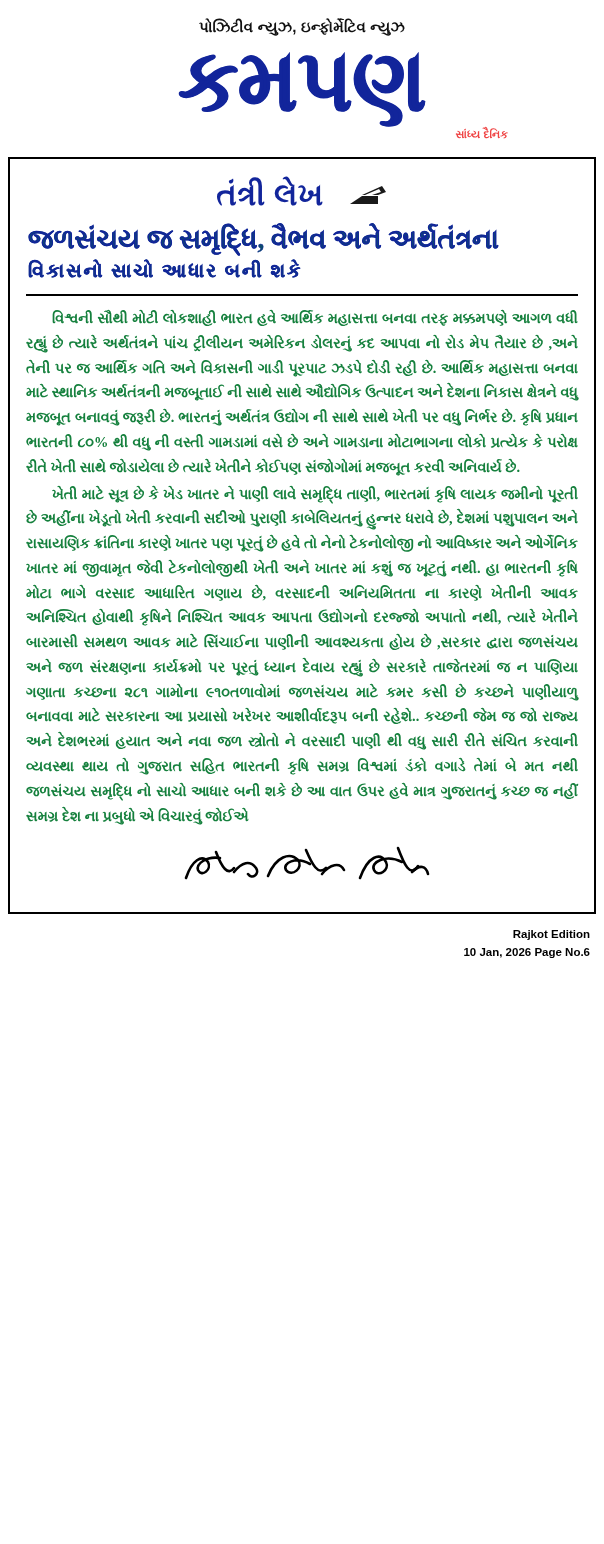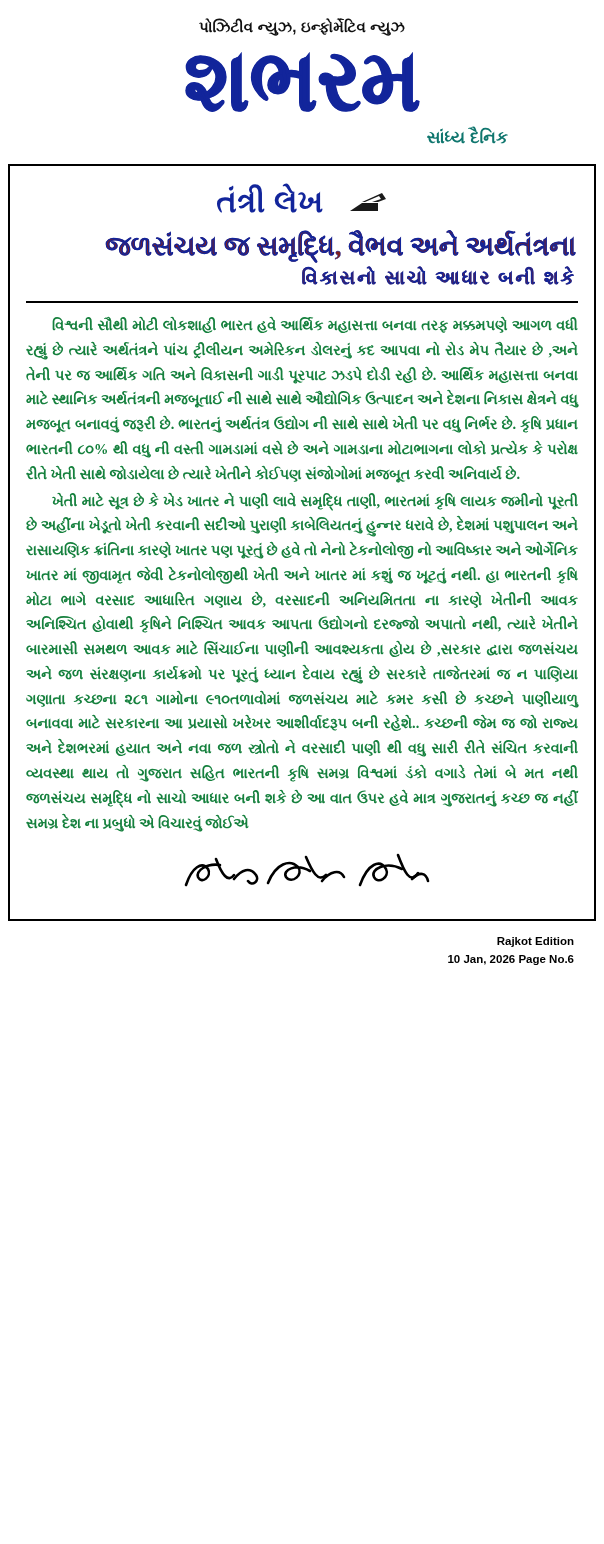--- a/index.html
+++ b/index.html
@@ -45,22 +45,22 @@
     font-weight: bold;
     font-size: 86px;
     color: #12259b;
     letter-spacing: -1px;
     line-height: 1.02;
     -webkit-text-stroke: 1px #12259b;
   }
   .tagline-bottom {
     font-family: "Liberation Sans", sans-serif;
     font-weight: bold;
-    font-size: 17px;
-    color: #0f766e;
+    font-size: 11px;
+    color: #ef4444;
     text-align: right;
     padding-right: 96px;
     margin-top: 2px;
   }
 
   
   .article-box {
     margin: 10px 8px 6px 8px;
     border: 2px solid #000;
     padding: 14px 16px 18px 16px;
@@ -82,24 +82,24 @@
     letter-spacing: 0.5px;
   }
   .section-head-mark {
     width: 40px;
     height: 24px;
     position: relative;
   }
   .section-head-mark svg { display: block; }
 
   .headline {
-    text-align: right;
-    font-family: "Liberation Serif", serif;
-    font-weight: bold;
-    color: #7f1d1d;
+    text-align: left;
+    font-family: "Liberation Serif", serif;
+    font-weight: bold;
+    color: #0c4a6e;
     font-size: 27px;
     line-height: 1.38;
     margin: 2px 2px 6px 2px;
     -webkit-text-stroke: 0.4px #12259b;
   }
   .headline .l2 {
     letter-spacing: 2px;
     font-size: 19px;
     display: block;
   }
@@ -127,37 +127,37 @@
   .signature {
     text-align: center;
     margin-top: 10px;
     height: 56px;
   }
   .signature svg { display: block; margin: 0 auto; }
 
   
   .footer {
     text-align: right;
-    padding: 6px 30px 14px 0;
+    padding: 6px 14px 14px 0;
     font-family: "Liberation Sans", sans-serif;
     font-size: 11.5px;
     font-weight: bold;
     color: #000;
     line-height: 1.5;
   }
 </style>
 </head>
 <body>
 
 <div class="page">
 
   <div class="masthead">
     <div class="tagline-top">પોઝિટીવ ન્યુઝ, ઇન્ફોર્મેટિવ ન્યુઝ</div>
     <div class="logo-wrap">
-      <span class="logo-text">શભરમ</span>
+      <span class="logo-text">કમપણ</span>
       
     </div>
     <div class="tagline-bottom">સાંધ્ય દૈનિક</div>
   </div>
 
   <div class="article-box">
 
     <div class="section-head">
       <span class="section-head-text">તંત્રી લેખ</span>
       <span class="section-head-mark">

